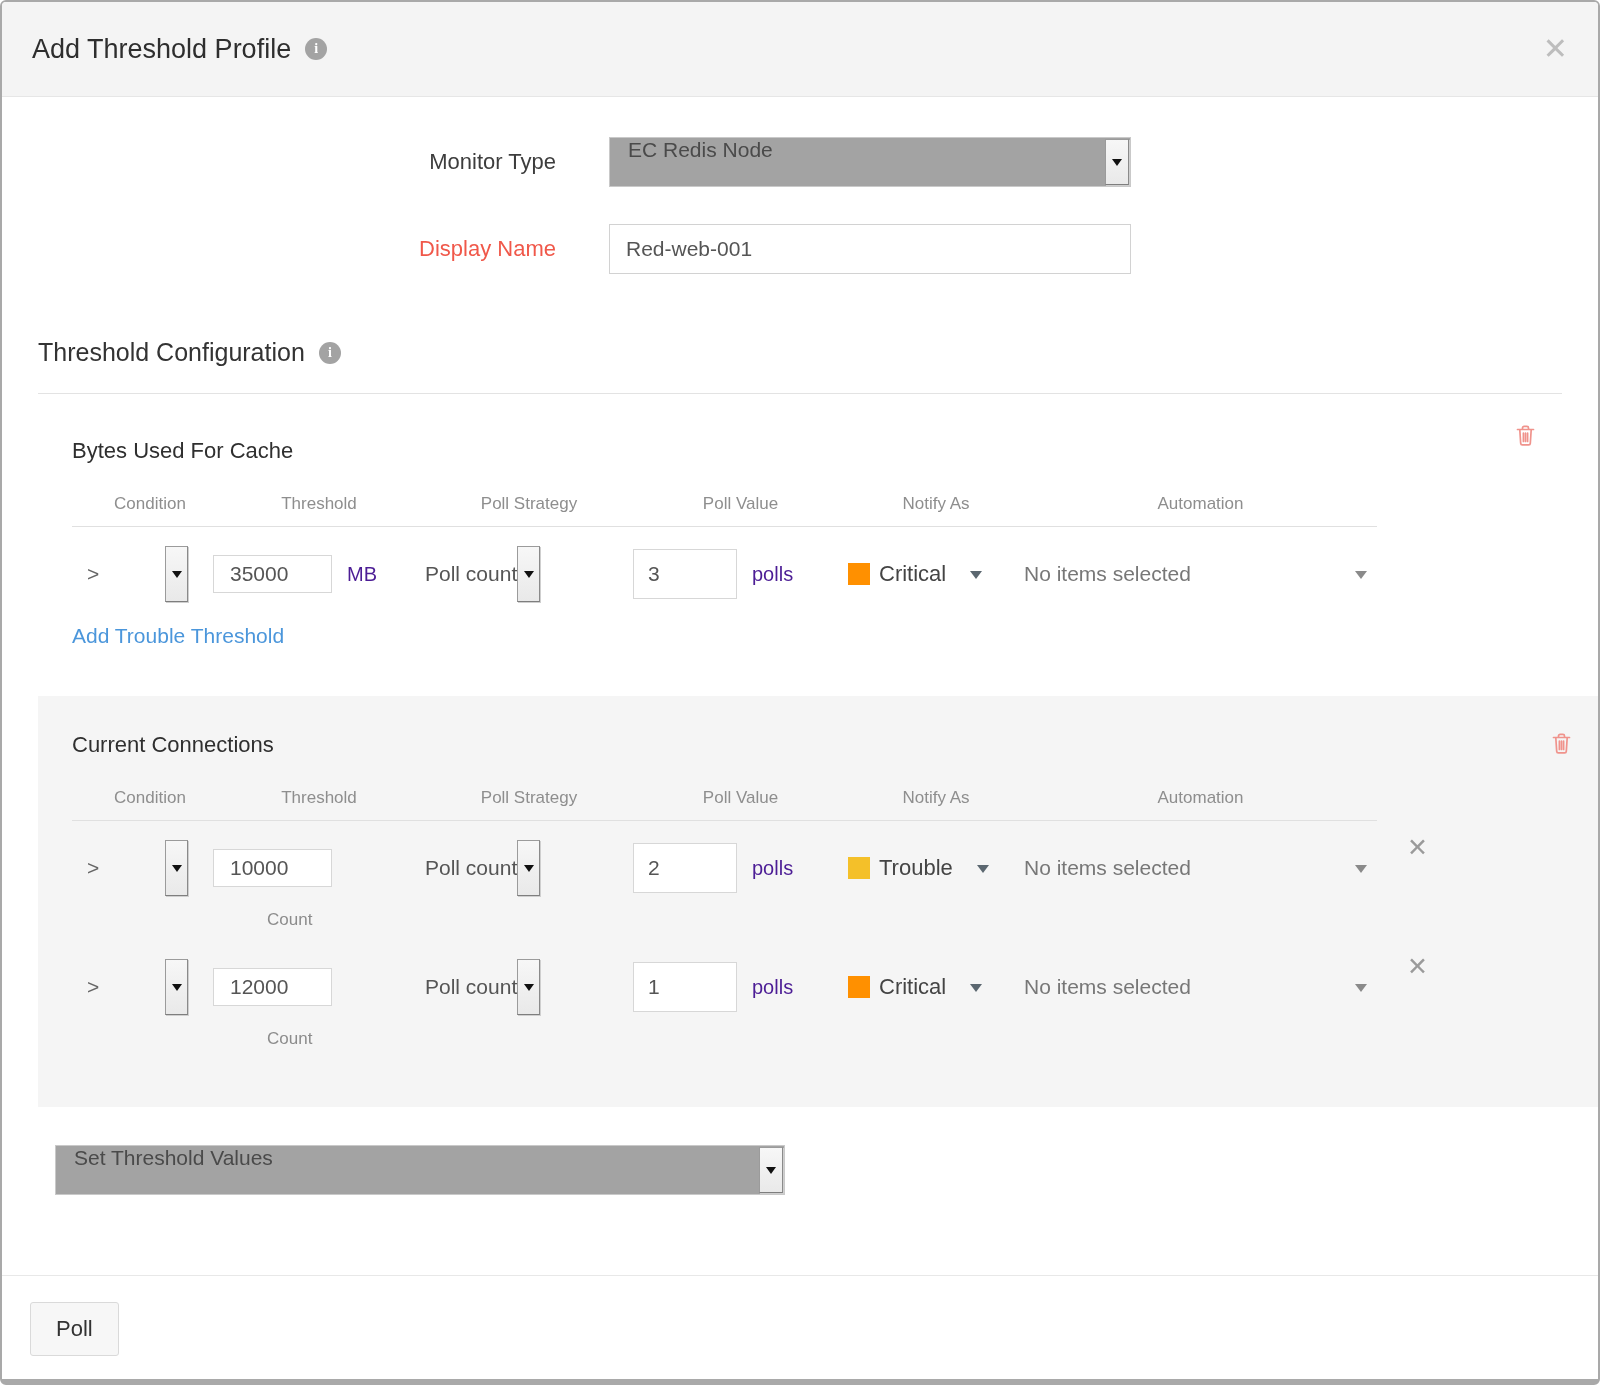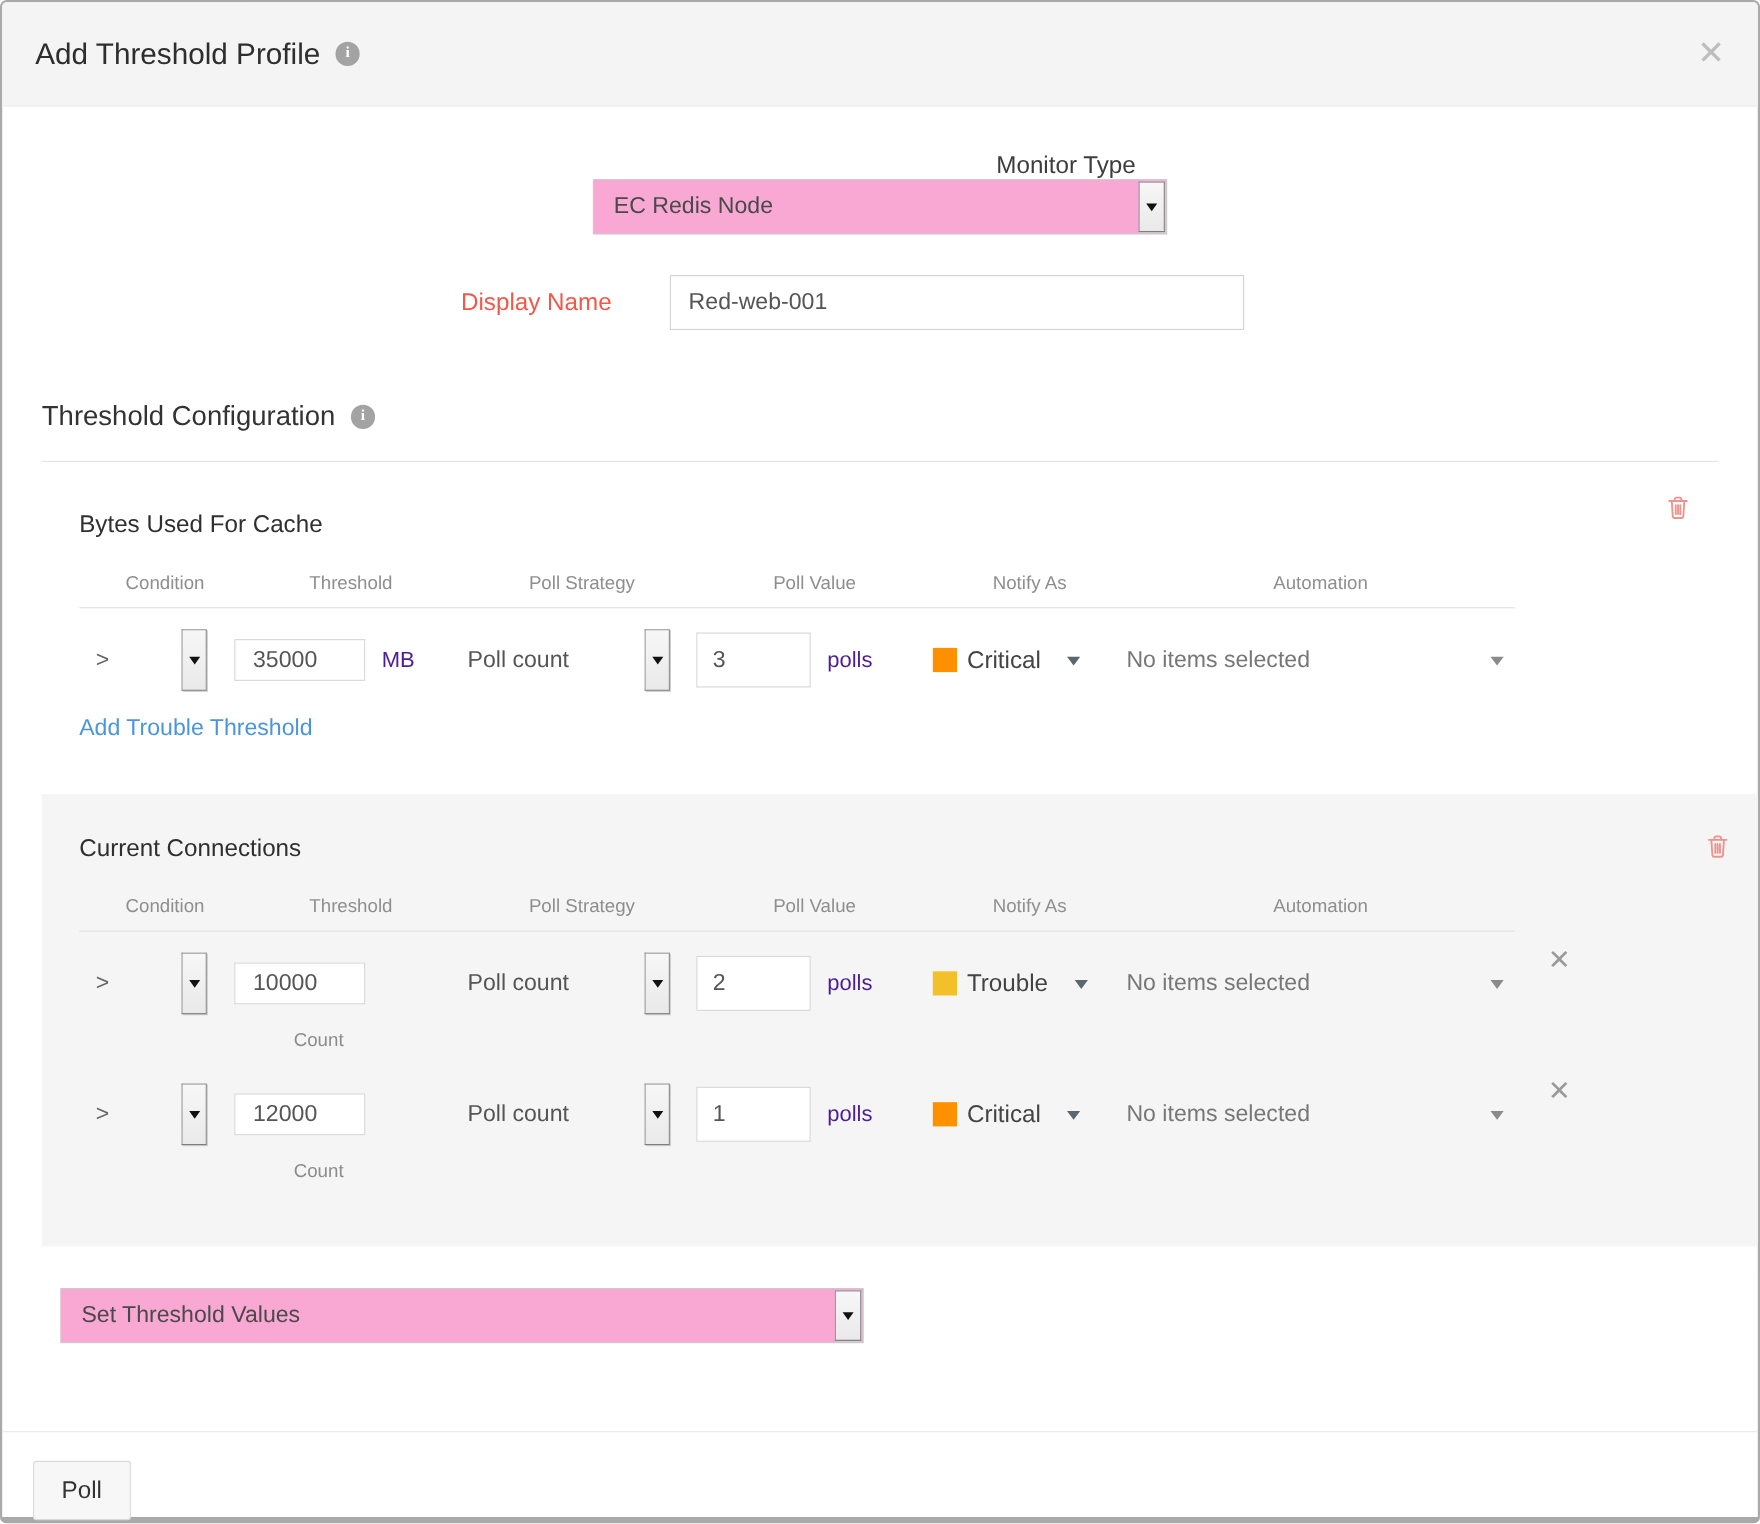--- a/index.html
+++ b/index.html
@@ -28,31 +28,31 @@
     display: inline-flex; align-items: center; justify-content: center;
     margin-left: 14px; font-family: "Liberation Serif", serif;
   }
   .close-icon {
     margin-left: auto; color: #bdbdbd; font-size: 30px; line-height: 1;
     cursor: pointer; font-weight: 400;
   }
   
   .dialog-body { padding: 0 36px; flex: 1 1 auto; }
   .form-row { display: flex; align-items: center; }
-  .form-row.monitor { margin-top: 40px; flex-direction: column; }
+  .form-row.monitor { margin-top: 40px; }
   .form-row.display { margin-top: 37px; }
   .form-label {
     width: 571px; text-align: right; padding-right: 53px;
     font-size: 22px; color: #3d3d3d;
   }
   .form-label.red { color: #f0584a; }
   
   .native-select {
-    width: 522px; height: 50px; background: #f9a8d4;
-    border: 1px solid #c9c9c9; display: flex; align-items: center;
+    width: 522px; height: 50px; background: #a3a3a3;
+    border: 1px solid #c9c9c9; display: flex; 
     position: relative; cursor: pointer;
   }
   .native-select .sel-value {
     flex: 1; padding-left: 18px; font-size: 21px; color: #4a4a4a;
     white-space: nowrap; overflow: hidden;
   }
   .sel-btn {
     width: 24px; align-self: stretch; margin: 1px;
     background: linear-gradient(#f7f7f7, #e9e9e9);
     border: 1px solid #9b9b9b; border-bottom-color:#7e7e7e; border-right-color:#8a8a8a;
@@ -110,21 +110,21 @@
   .mini-sel-btn .tri {
     width: 0; height: 0; border: 5px solid transparent;
     border-top: 7px solid #111; margin-top: 6px;
   }
   .th-input {
     width: 119px; height: 38px; border: 1px solid #d7d7d7; background:#fff;
     font-size: 21px; color: #555; padding-left: 16px;
     font-family: "Liberation Sans", "DejaVu Sans", sans-serif;
   }
   .unit { font-size: 20px; color: #4c1d95; margin-left: 15px; }
-  .strat-cell { justify-content: space-between; padding-right: 24px; }
+  .strat-cell { justify-content: flex-start; padding-right: 24px; }
   .strat-val { font-size: 21px; color: #555; }
   .pv-input {
     width: 104px; height: 50px; border: 1px solid #d7d7d7; background:#fff;
     font-size: 21px; color: #555; padding-left: 14px;
     font-family: "Liberation Sans", "DejaVu Sans", sans-serif;
   }
   .notify-cell { cursor: pointer; }
   .sev-square { width: 22px; height: 22px; flex: 0 0 22px; }
   .sev-square.critical { background: #ff9000; }
   .sev-square.trouble  { background: #f4c029; }

